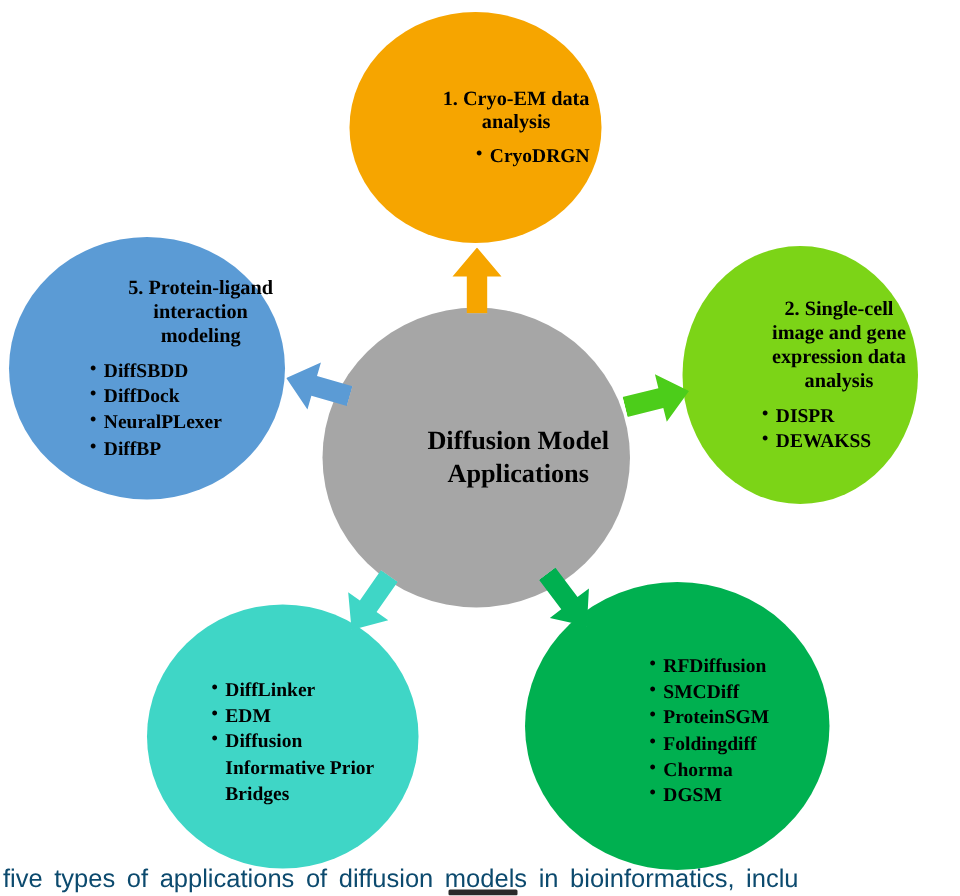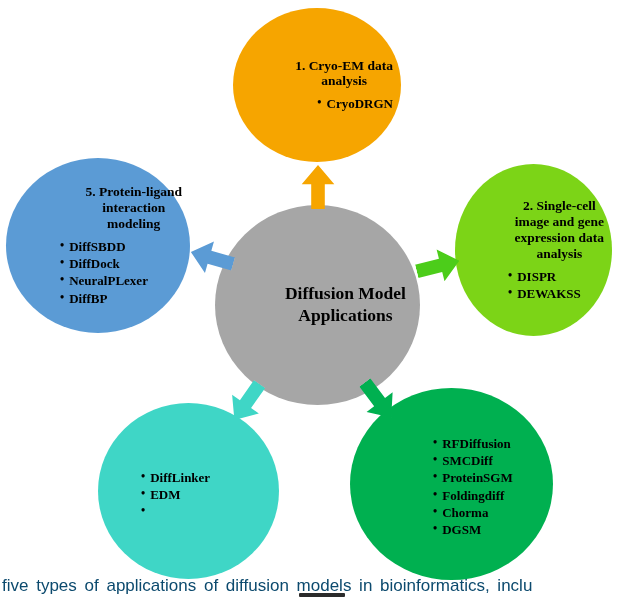--- a/index.html
+++ b/index.html
@@ -119,20 +119,21 @@
         <div class="item">
           <span class="bullet">•</span>
           <span class="txt">DiffLinker</span>
         </div>
         <div class="item">
           <span class="bullet">•</span>
           <span class="txt">EDM</span>
         </div>
         <div class="item">
           <span class="bullet">•</span>
+          <span class="txt">Diffusion Informative Prior Bridges</span>
         </div>
       </div>
   </div>
 
   <div class="circle n5" style="left: 6px; top: 158px; width: 184px; height: 175px; background: rgb(91, 155, 213);">
     <div class="title">5. Protein-ligand
 interaction
 modeling</div>
     <div class="list">
         <div class="item">

